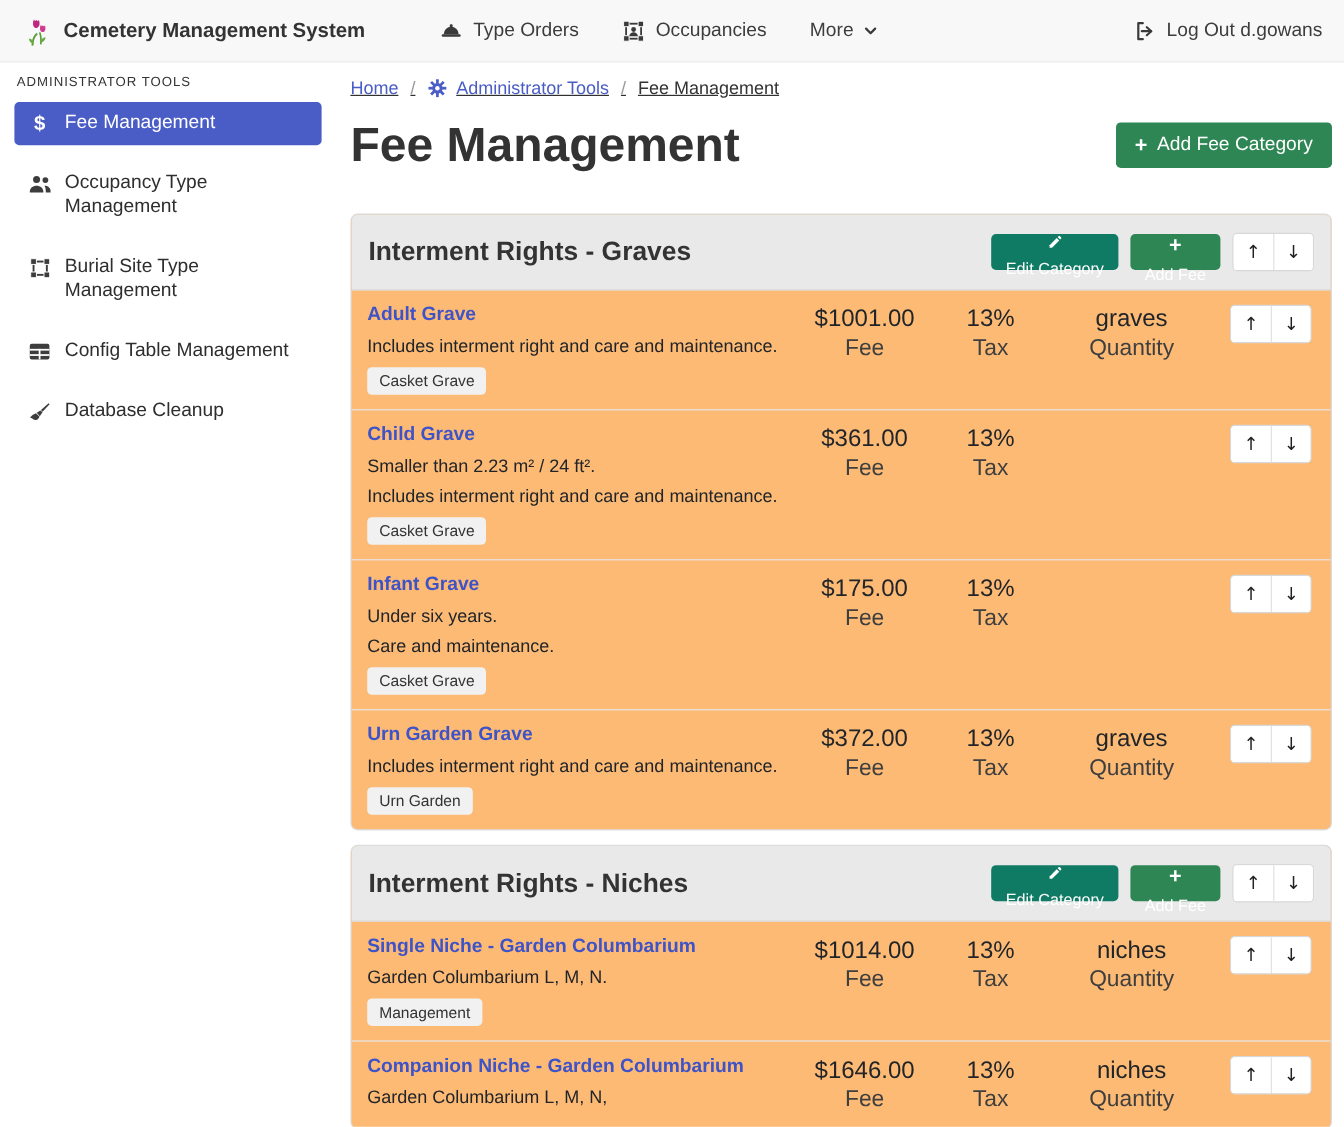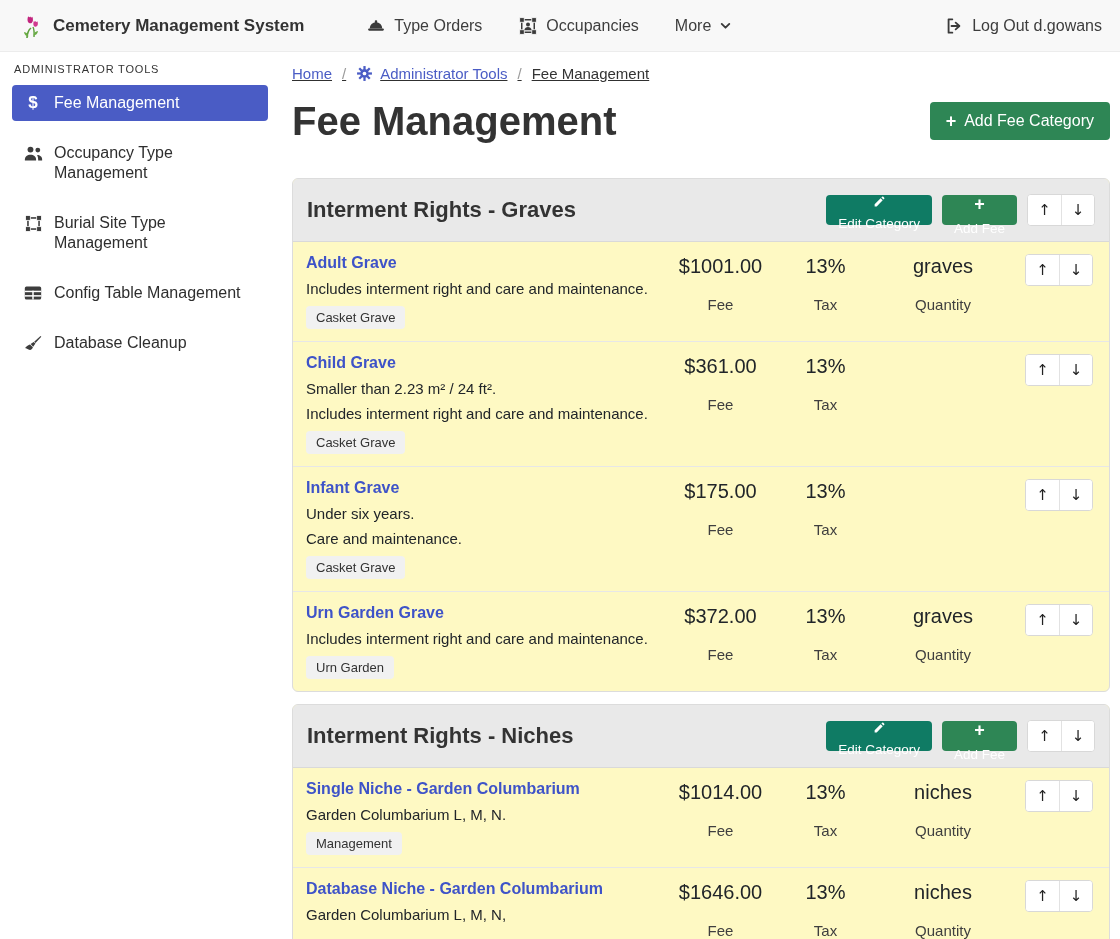--- a/index.html
+++ b/index.html
@@ -39,21 +39,21 @@
   .page-title { font-size:40px; font-weight:600; color:#333; line-height:54px; }
   .btn { display:inline-flex; align-items:center; gap:8px; border:none; border-radius:4px;
     color:#fff; cursor:pointer; font-family:inherit; }
   .btn-green { background:#2e8655; }
   .btn-teal { background:#0f7b64; }
   .btn-lg { font-size:16px; padding:8px 16px; height:38px; }
   .btn-sm { font-size:13.5px; padding:0 12px; height:30px;flex-direction:column; }
   .plus-glyph { font-size:18px; font-weight:bold; line-height:1; }
 
   
-  .card { border:1px solid #dcdcdc; border-radius:6px; margin-top:30px; overflow:hidden; background:#fef9c3; }
+  .card { border:1px solid #dcdcdc; border-radius:6px; margin-top:30px; overflow:hidden; background:#fdba74; }
   .card + .card, #categories .card:nth-child(2) { margin-top:12px; }
   .card-header { background:#e9e9e9; border-bottom:1px solid #d9d9d9; padding:15px 14px;
     display:flex; align-items:center; justify-content:space-between; }
   .card-title { font-size:22px; font-weight:600; color:#333; }
   .card-actions { display:flex; align-items:center; gap:10px; }
 
   .arrow-group { display:inline-flex; border:1px solid #d8d8d8; border-radius:4px; overflow:hidden; background:#fff; }
   .arrow-btn { width:33px; height:30px; background:#fff; border:none; cursor:pointer;
     font-size:15px; color:#222; font-family:"DejaVu Sans",sans-serif; }
   .arrow-btn + .arrow-btn { border-left:1px solid #e2e2e2; }
@@ -64,21 +64,21 @@
   .fee-main { flex:1; min-width:0; }
   .fee-name { font-size:16px; font-weight:bold; color:#3e53c8; text-decoration:none; cursor:pointer; display:inline-block; }
   .fee-desc { font-size:15px; color:#212529; margin-top:8px; }
   .badge { display:inline-block; background:#f1f1f1; border-radius:4px; padding:4px 10px;
     font-size:13px; color:#333; margin-top:9px; }
   .cell { flex:none; text-align:center; padding-top:1px; }
   .fee-cell { width:115px; }
   .tax-cell { width:95px; }
   .qty-cell { width:140px; }
   .cell-value { font-size:20px; color:#212529; }
-  .cell-label { font-size:15px; color:#3f3f3f; margin-top:18px; }
+  .cell-label { font-size:19px; color:#3f3f3f; margin-top:2px; }
   .qty-cell.empty .cell-value, .qty-cell.empty .cell-label { visibility:hidden; }
   .row-arrows { align-self:flex-start; margin-left:12px; margin-right:4px; }
 </style>
 </head>
 <body>
 
 <header class="navbar">
   <div class="brand">
     <span class="icon">
       <svg width="26" height="26" viewBox="0 0 26 26">
@@ -421,21 +421,21 @@
       <div class="cell-label">Quantity</div>
     </div>
     <div class="arrow-group row-arrows">
       <button class="arrow-btn">↑</button>
       <button class="arrow-btn">↓</button>
     </div>
   </div>
 
   <div class="fee-row">
     <div class="fee-main">
-      <a class="fee-name">Database Niche - Garden Columbarium</a>
+      <a class="fee-name">Companion Niche - Garden Columbarium</a>
       <div class="fee-descs">
                   <div class="fee-desc">Garden Columbarium L, M, N,</div>
                 </div>
       
     </div>
     <div class="cell fee-cell">
       <div class="cell-value">$1646.00</div>
       <div class="cell-label">Fee</div>
     </div>
     <div class="cell tax-cell">

